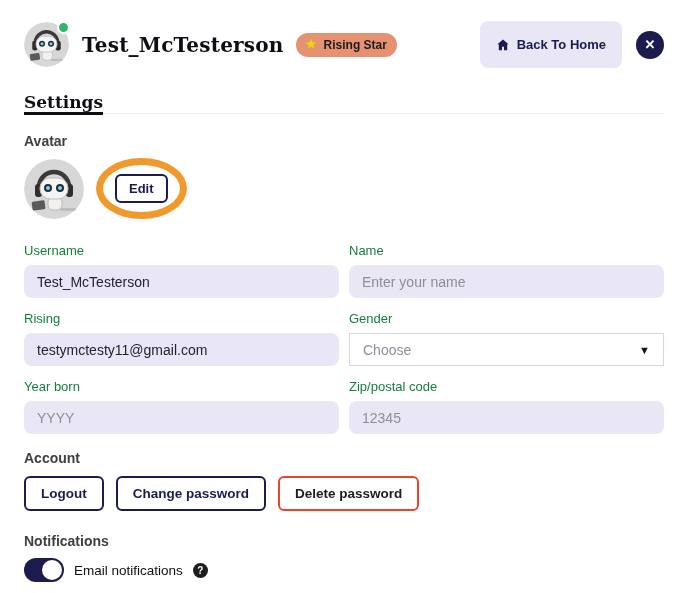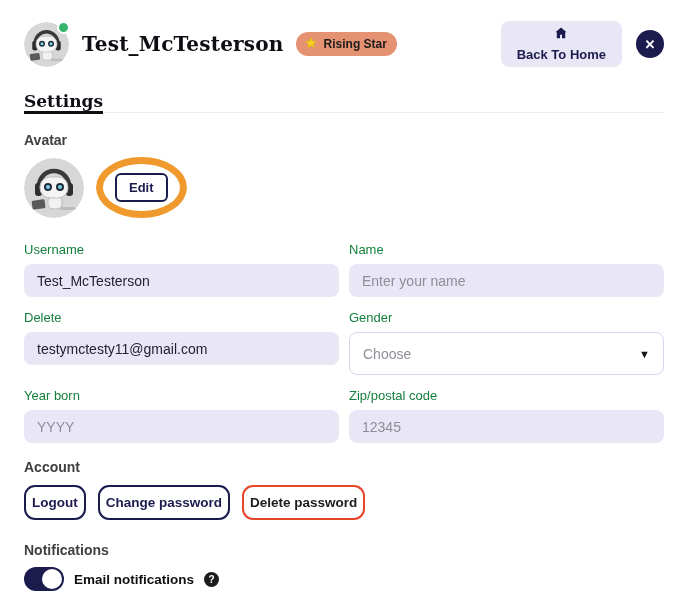--- a/index.html
+++ b/index.html
@@ -40,23 +40,23 @@
   .badge {
     margin-left: 12px; background: var(--badge-bg);
     border-radius: 12px; padding: 5px 10px 5px 8px;
     display: inline-flex; align-items: center; gap: 6px;
     font-size: 12px; font-weight: 700; color: #1c1c1c;
   }
   .badge svg { display: block; }
   .header-right { margin-left: auto; display: flex; align-items: center; gap: 14px; }
   .back-home-btn {
     background: var(--lavender); border: none; border-radius: 8px;
-    padding: 5px 16px; display: inline-flex; align-items: center; gap: 7px;
+    padding: 16px 16px; display: inline-flex; align-items: center; gap: 7px;
     font-family: "Liberation Sans", sans-serif;
-    font-size: 13px; font-weight: 700; color: var(--navy); cursor: pointer; flex-direction: column;
+    font-size: 13px; font-weight: 700; color: var(--navy); cursor: pointer;
   }
   .back-home-btn svg { display: block; }
   .close-btn {
     width: 28px; height: 28px; border-radius: 50%;
     background: var(--navy); border: none; color: #fff;
     font-size: 13px; font-weight: 700; line-height: 1;
     display: inline-flex; align-items: center; justify-content: center;
     cursor: pointer;
   }
 
@@ -94,51 +94,51 @@
   }
   .field-label { font-size: 13px; color: #15803d; margin-bottom: 7px; }
   .text-input {
     width: 100%; height: 33px; border: none; border-radius: 8px;
     background: var(--lavender); padding: 0 13px;
     font-family: "Liberation Sans", sans-serif;
     font-size: 14px; color: var(--text-dark);
   }
   .text-input::placeholder { color: var(--placeholder); opacity: 1; }
   .select-box {
-    width: 100%; height: 43px; background: #fff;
-    border: 1px solid #d9d4ec; border-radius: 8px;
+    width: 100%; height: 33px; background: #fff;
+    border: 1px solid #d9d4ec; border-radius: 0;
     display: flex; align-items: center; justify-content: space-between;
     padding: 0 13px; cursor: pointer;
   }
   .select-value { font-size: 14px; color: var(--placeholder); }
   .select-caret { font-size: 11px; color: #141414; }
 
   
   .account-section { margin-top: 16px; }
   .account-buttons { display: flex; gap: 12px; margin-top: 10px; }
   .outline-btn {
-    background: #fff; border: 2px solid var(--navy); border-radius: 11px;
-    padding: 8px 6px; font-family: "Liberation Sans", sans-serif;
+    background: #fff; border: 2px solid var(--navy); border-radius: 6px;
+    padding: 8px 15px; font-family: "Liberation Sans", sans-serif;
     font-size: 13.5px; font-weight: 700; color: var(--navy); cursor: pointer;
   }
   .outline-btn.danger { border-color: var(--danger-red); color: #1c1c1c; }
 
   
   .notifications-section { margin-top: 22px; }
   .toggle-row { display: flex; align-items: center; gap: 10px; margin-top: 9px; }
   .toggle {
     width: 40px; height: 24px; border-radius: 12px;
     background: var(--navy); position: relative; cursor: pointer; border: none;
     flex: 0 0 auto;
   }
   .toggle .knob {
     position: absolute; top: 2px; right: 2px;
     width: 20px; height: 20px; border-radius: 50%; background: #fff;
   }
-  .toggle-label { font-size: 13.5px; font-weight: 700; color: #0f0f0f; }
+  .toggle-label { font-size: 13.5px; font-weight: 400; color: #0f0f0f; }
   .help-icon {
     width: 15px; height: 15px; border-radius: 50%; background: #1c1c1c;
     color: #fff; font-size: 10px; font-weight: 700;
     display: inline-flex; align-items: center; justify-content: center;
     cursor: pointer;
   }
 </style>
 </head>
 <body>
 
@@ -212,21 +212,21 @@
       <div class="field-label">Username</div>
       <input class="text-input" type="text" value="Test_McTesterson" style="">
     </div>
 
     <div class="field">
       <div class="field-label">Name</div>
       <input class="text-input" type="text" placeholder="Enter your name" style="">
     </div>
 
     <div class="field">
-      <div class="field-label">Delete</div>
+      <div class="field-label">Rising</div>
       <input class="text-input" type="text" value="testymctesty11@gmail.com" style="">
     </div>
 
     <div class="field">
       <div class="field-label">Gender</div>
       <div class="select-box">
         <span class="select-value">Choose</span>
         <span class="select-caret">▼</span>
       </div>
     </div>

